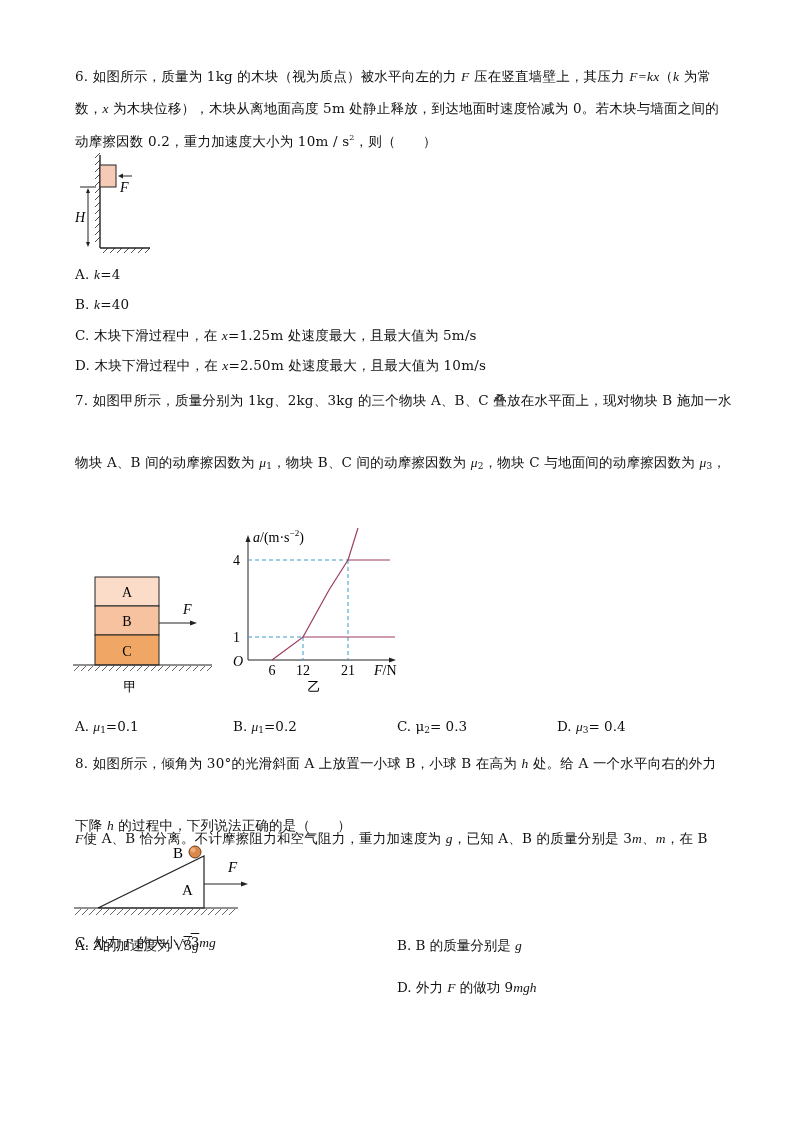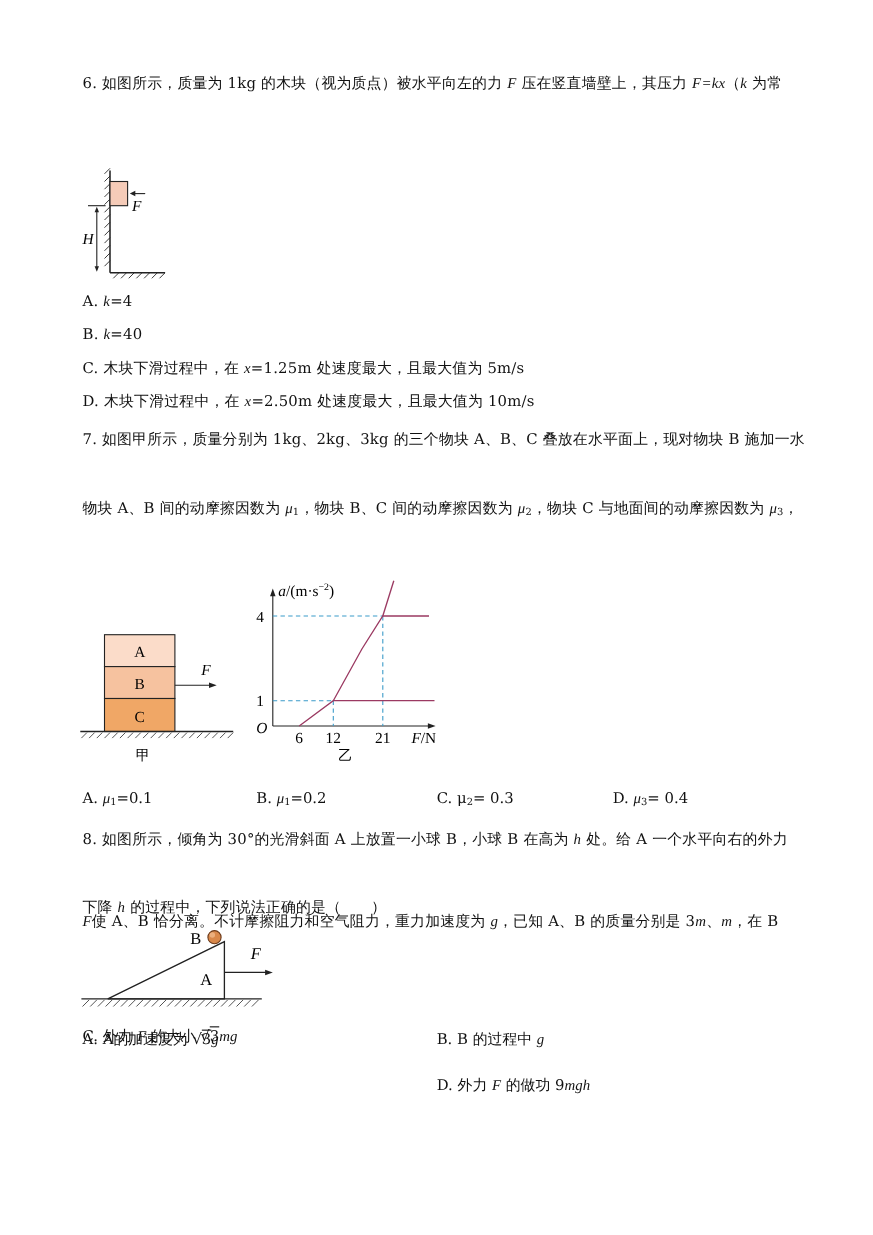--- a/index.html
+++ b/index.html
@@ -22,20 +22,26 @@
     .fig { position: absolute; }
     svg text { font-family: "Liberation Serif", "DejaVu Serif", serif; }
   </style>
 </head>
 <body>
 
 <div class="page">
 
   <div class="line" style="top:66px">
     <span>6.</span><span> 如图所示，质量为 1kg 的木块（视为质点）被水平向左的力 </span><span class="it">F</span><span> 压在竖直墙壁上，其压力 </span><span class="it">F=kx</span><span>（</span><span class="it">k</span><span> 为常</span>
+  </div>
+  <div class="line" style="top:98px">
+    <span>数，</span><span class="it">x</span><span> 为木块位移），木块从离地面高度 5m 处静止释放，到达地面时速度恰减为 0。若木块与墙面之间的</span>
+  </div>
+  <div class="line" style="top:128px">
+    <span>动摩擦因数 0.2，重力加速度大小为 10m / s</span><sup>2</sup><span>，则（　　）</span>
   </div>
 
   <svg class="fig" style="left:70px;top:150px" width="90" height="110">
     <line x1="30" y1="5" x2="30" y2="98" stroke="#222" stroke-width="1.4"></line>
     <line x1="30" y1="98" x2="80" y2="98" stroke="#222" stroke-width="1.4"></line>
     <g stroke="#222" stroke-width="0.8">
       <line x1="25" y1="8" x2="30" y2="3"></line>
         <line x1="25" y1="15" x2="30" y2="10"></line>
         <line x1="25" y1="22" x2="30" y2="17"></line>
       <line x1="25" y1="29" x2="30" y2="24"></line>
@@ -208,21 +214,21 @@
         <line x1="145" y1="77" x2="151" y2="71"></line>
       <line x1="152" y1="77" x2="158" y2="71"></line>
         <line x1="159" y1="77" x2="165" y2="71"></line>
     </g>
   </svg>
 
   <div class="opt" style="left:75px;top:935px">
     <span>A. </span><span>A的加速度为 </span><span>√</span><span style="text-decoration:overline">3</span><span class="it">g</span>
   </div>
   <div class="opt" style="left:397px;top:935px">
-    <span>B. </span><span>B 的过程中 </span><span class="it">g</span>
+    <span>B. </span><span>B 的质量分别是 </span><span class="it">g</span>
   </div>
   <div class="opt" style="left:75px;top:932px">
     <span>C.  </span><span>外力 </span><span class="it">F</span><span> 的大小 </span><span>√</span><span style="text-decoration:overline">3</span><span class="it">mg</span>
   </div>
   <div class="opt" style="left:397px;top:977px">
     <span>D.  </span><span>外力 </span><span class="it">F</span><span> 的做功 </span><span>9</span><span class="it">mgh</span>
   </div>
 
 </div>
 

